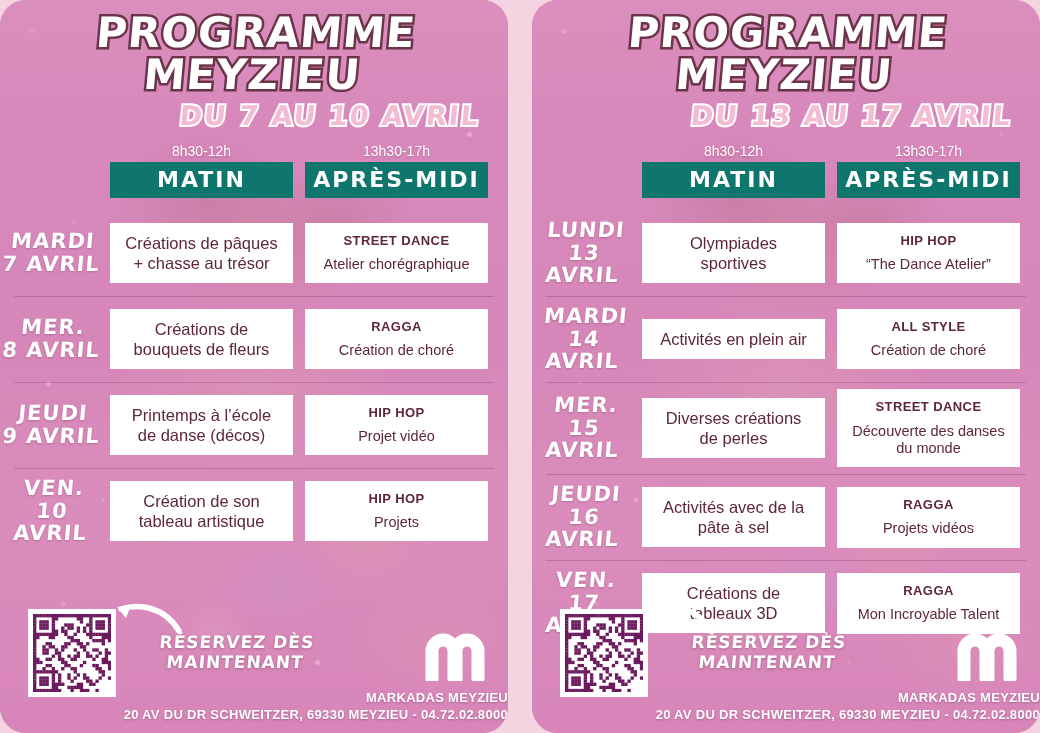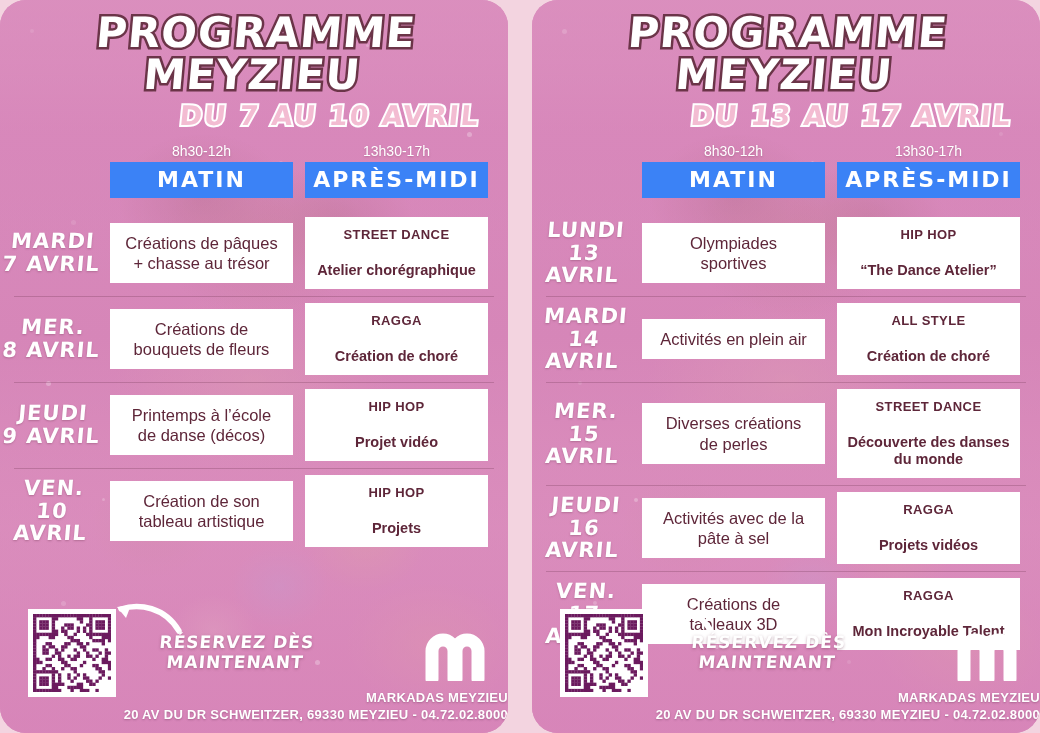--- a/index.html
+++ b/index.html
@@ -90,21 +90,21 @@
   }
   .colhead .spacer{flex:0 0 104px;}
   .colhead .ch{flex:1;text-align:center;margin:0 6px;}
   .ch .time{
     font-size:14px;color:#ffffff;
     font-family:"Liberation Sans", sans-serif;
     margin-bottom:3px;
     text-shadow:0 1px 2px rgba(120,60,90,.35);
   }
   .ch .band{
-    background:#3b82f6;
+    background:#0f766e;
     color:#ffffff;
     font-family:"DejaVu Sans", sans-serif;
     font-weight:700;
     font-size:22px;
     letter-spacing:2px;
     padding:5px 0 6px;
     text-transform:uppercase;
   }
 
   
@@ -152,23 +152,22 @@
   }
   .cell .main{
     font-size:16.5px;
     line-height:1.22;
     font-family:"Liberation Sans", sans-serif;
   }
   .cell .main.bold{font-weight:700;letter-spacing:.4px;font-size:13px;}
   .cell .sub{
     font-size:14.5px;
     line-height:1.18;
-    margin-top:19px;
+    margin-top:8px;
     font-family:"Liberation Sans", sans-serif;
-    font-weight:bold;
   }
   .cell .sub:empty{display:none;}
 
   
   .footer{
     position:absolute;
     left:0;right:0;bottom:0;
     height:138px;
     z-index:6;
   }

